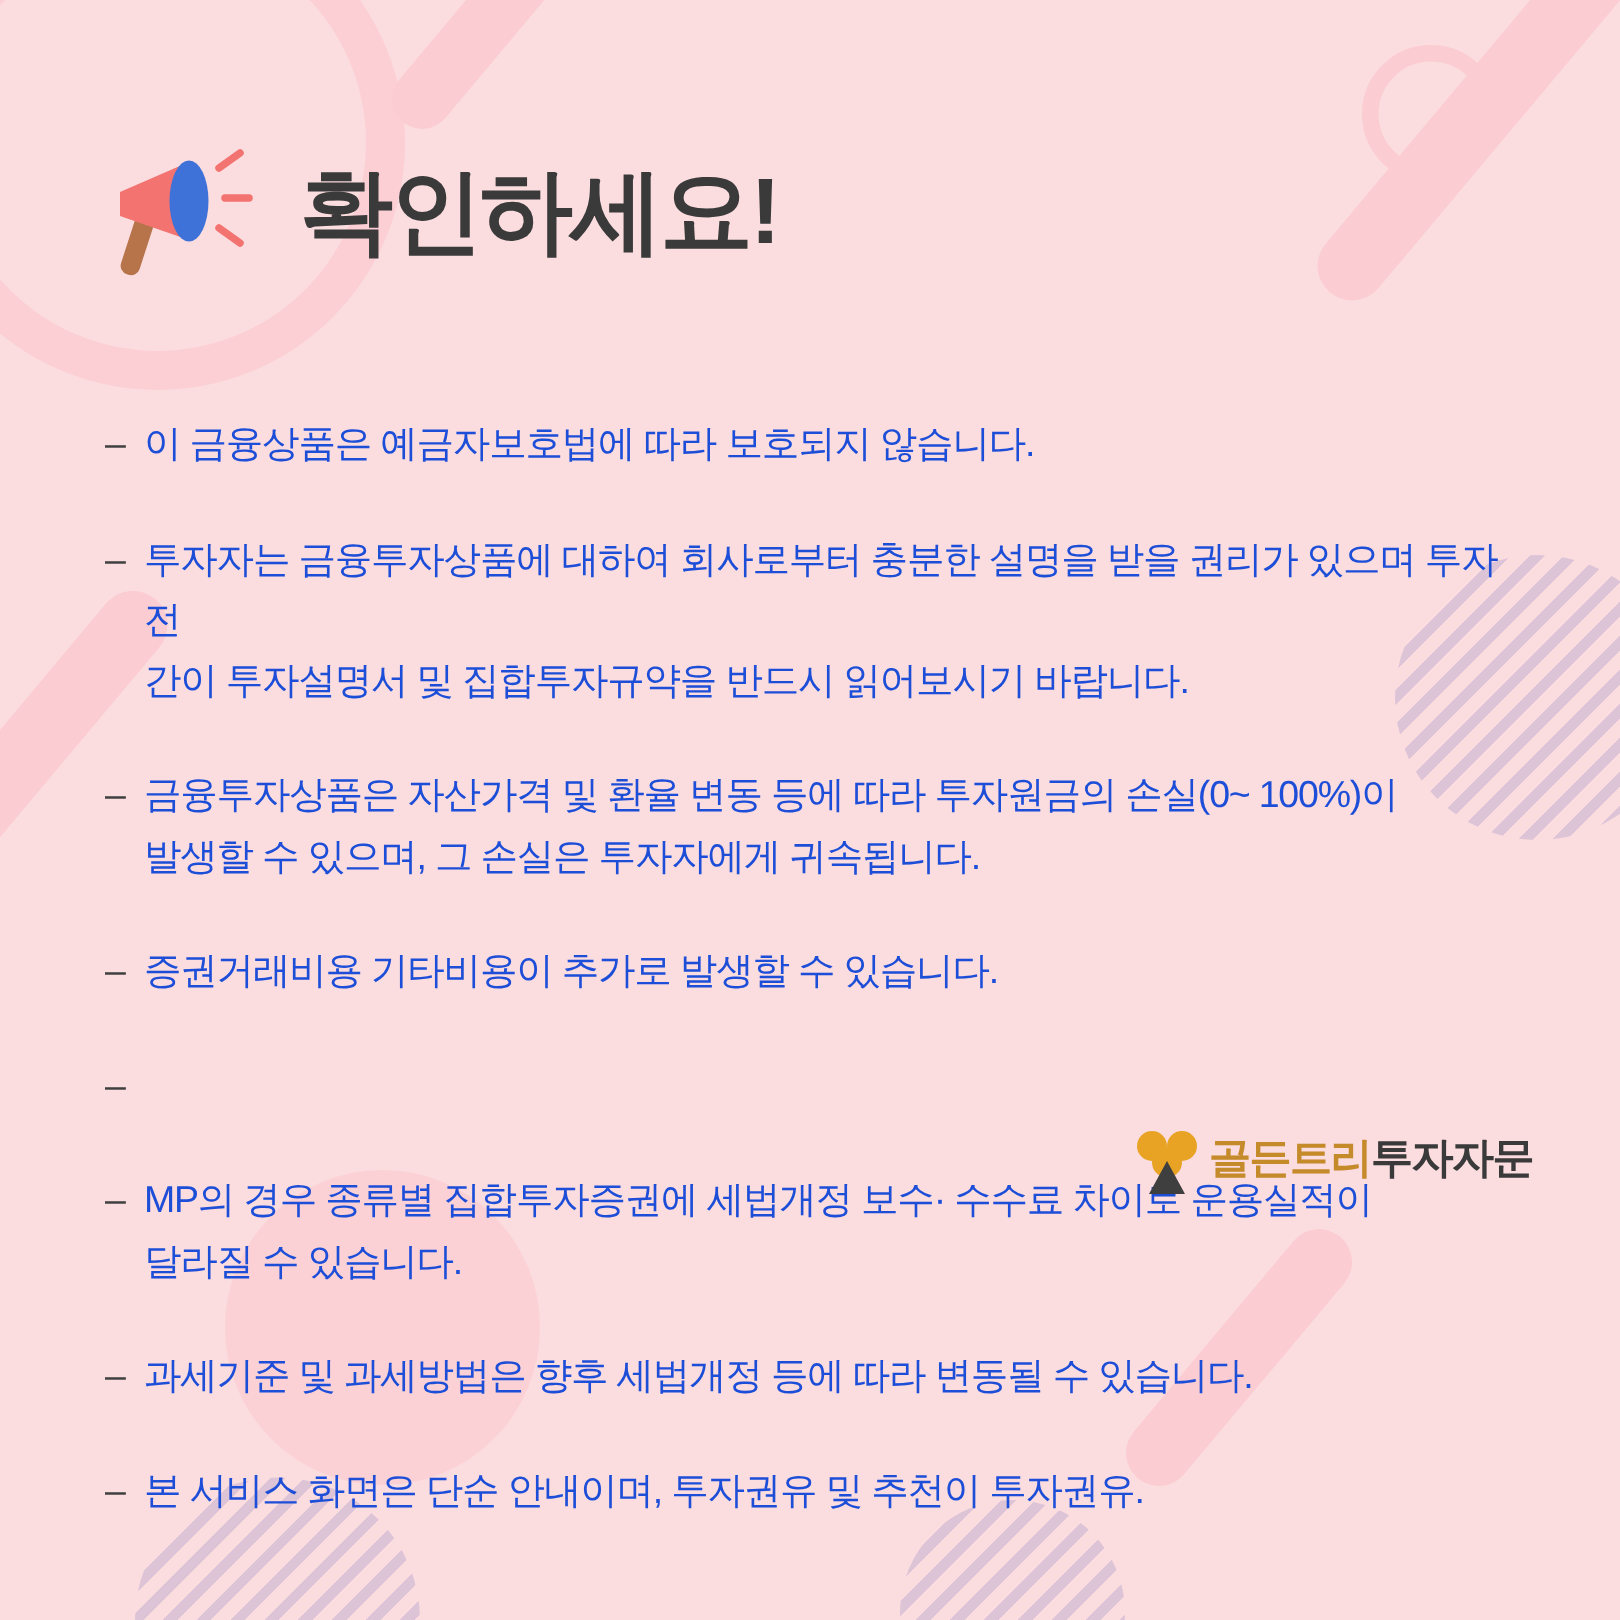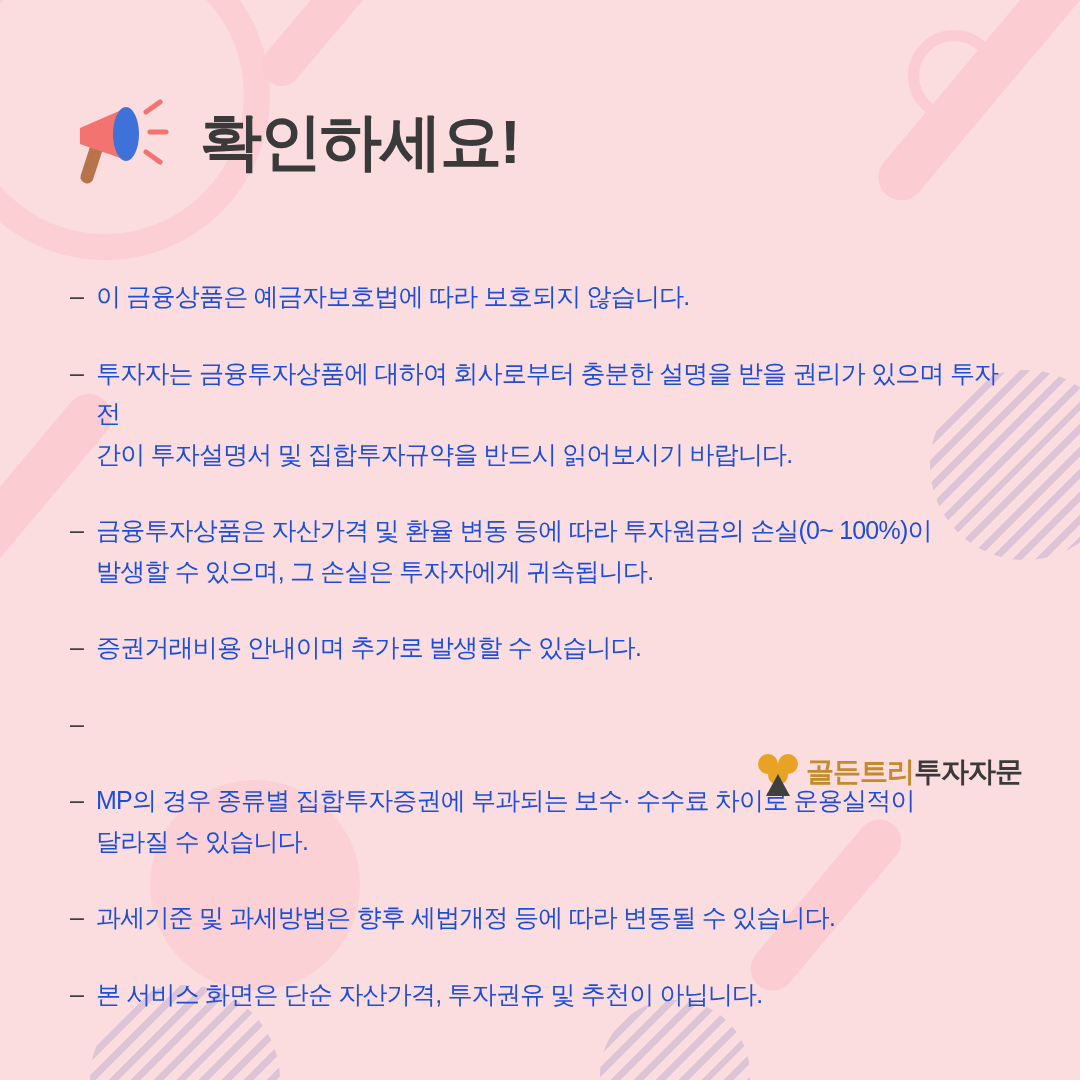--- a/index.html
+++ b/index.html
@@ -265,37 +265,37 @@
       <span class="notice-text">투자자는 금융투자상품에 대하여 회사로부터 충분한 설명을 받을 권리가 있으며 투자전
 간이 투자설명서 및 집합투자규약을 반드시 읽어보시기 바랍니다.</span>
     </li>
     <li class="notice-item">
       <span class="dash">–</span>
       <span class="notice-text">금융투자상품은 자산가격 및 환율 변동 등에 따라 투자원금의 손실(0~ 100%)이
 발생할 수 있으며, 그 손실은 투자자에게 귀속됩니다.</span>
     </li>
     <li class="notice-item">
       <span class="dash">–</span>
-      <span class="notice-text">증권거래비용 안내이며 추가로 발생할 수 있습니다.</span>
-    </li>
-    <li class="notice-item">
-      <span class="dash">–</span>
-    </li>
-    <li class="notice-item">
-      <span class="dash">–</span>
-      <span class="notice-text">MP의 경우 종류별 집합투자증권에 부과되는 보수· 수수료 차이로 운용실적이
+      <span class="notice-text">증권거래비용 기타비용이 추가로 발생할 수 있습니다.</span>
+    </li>
+    <li class="notice-item">
+      <span class="dash">–</span>
+    </li>
+    <li class="notice-item">
+      <span class="dash">–</span>
+      <span class="notice-text">MP의 경우 종류별 집합투자증권에 세법개정 보수· 수수료 차이로 운용실적이
 달라질 수 있습니다.</span>
     </li>
     <li class="notice-item">
       <span class="dash">–</span>
       <span class="notice-text">과세기준 및 과세방법은 향후 세법개정 등에 따라 변동될 수 있습니다.</span>
     </li>
     <li class="notice-item">
       <span class="dash">–</span>
-      <span class="notice-text">본 서비스 화면은 단순 자산가격, 투자권유 및 추천이 아닙니다.</span>
+      <span class="notice-text">본 서비스 화면은 단순 안내이며, 투자권유 및 추천이 투자권유.</span>
     </li>
   </ul>
 
   <div class="footer">
     <span class="logo-mark">
       <svg width="56" height="56" viewBox="0 0 56 56" xmlns="http://www.w3.org/2000/svg">
         <circle cx="18" cy="20" r="10" fill="#e8a325"></circle>
         <circle cx="38" cy="20" r="10" fill="#e8a325"></circle>
         <circle cx="28" cy="31" r="10" fill="#e8a325"></circle>
         <path d="M28 30 L40 52 L16 52 Z" fill="#3f3f3f"></path>

